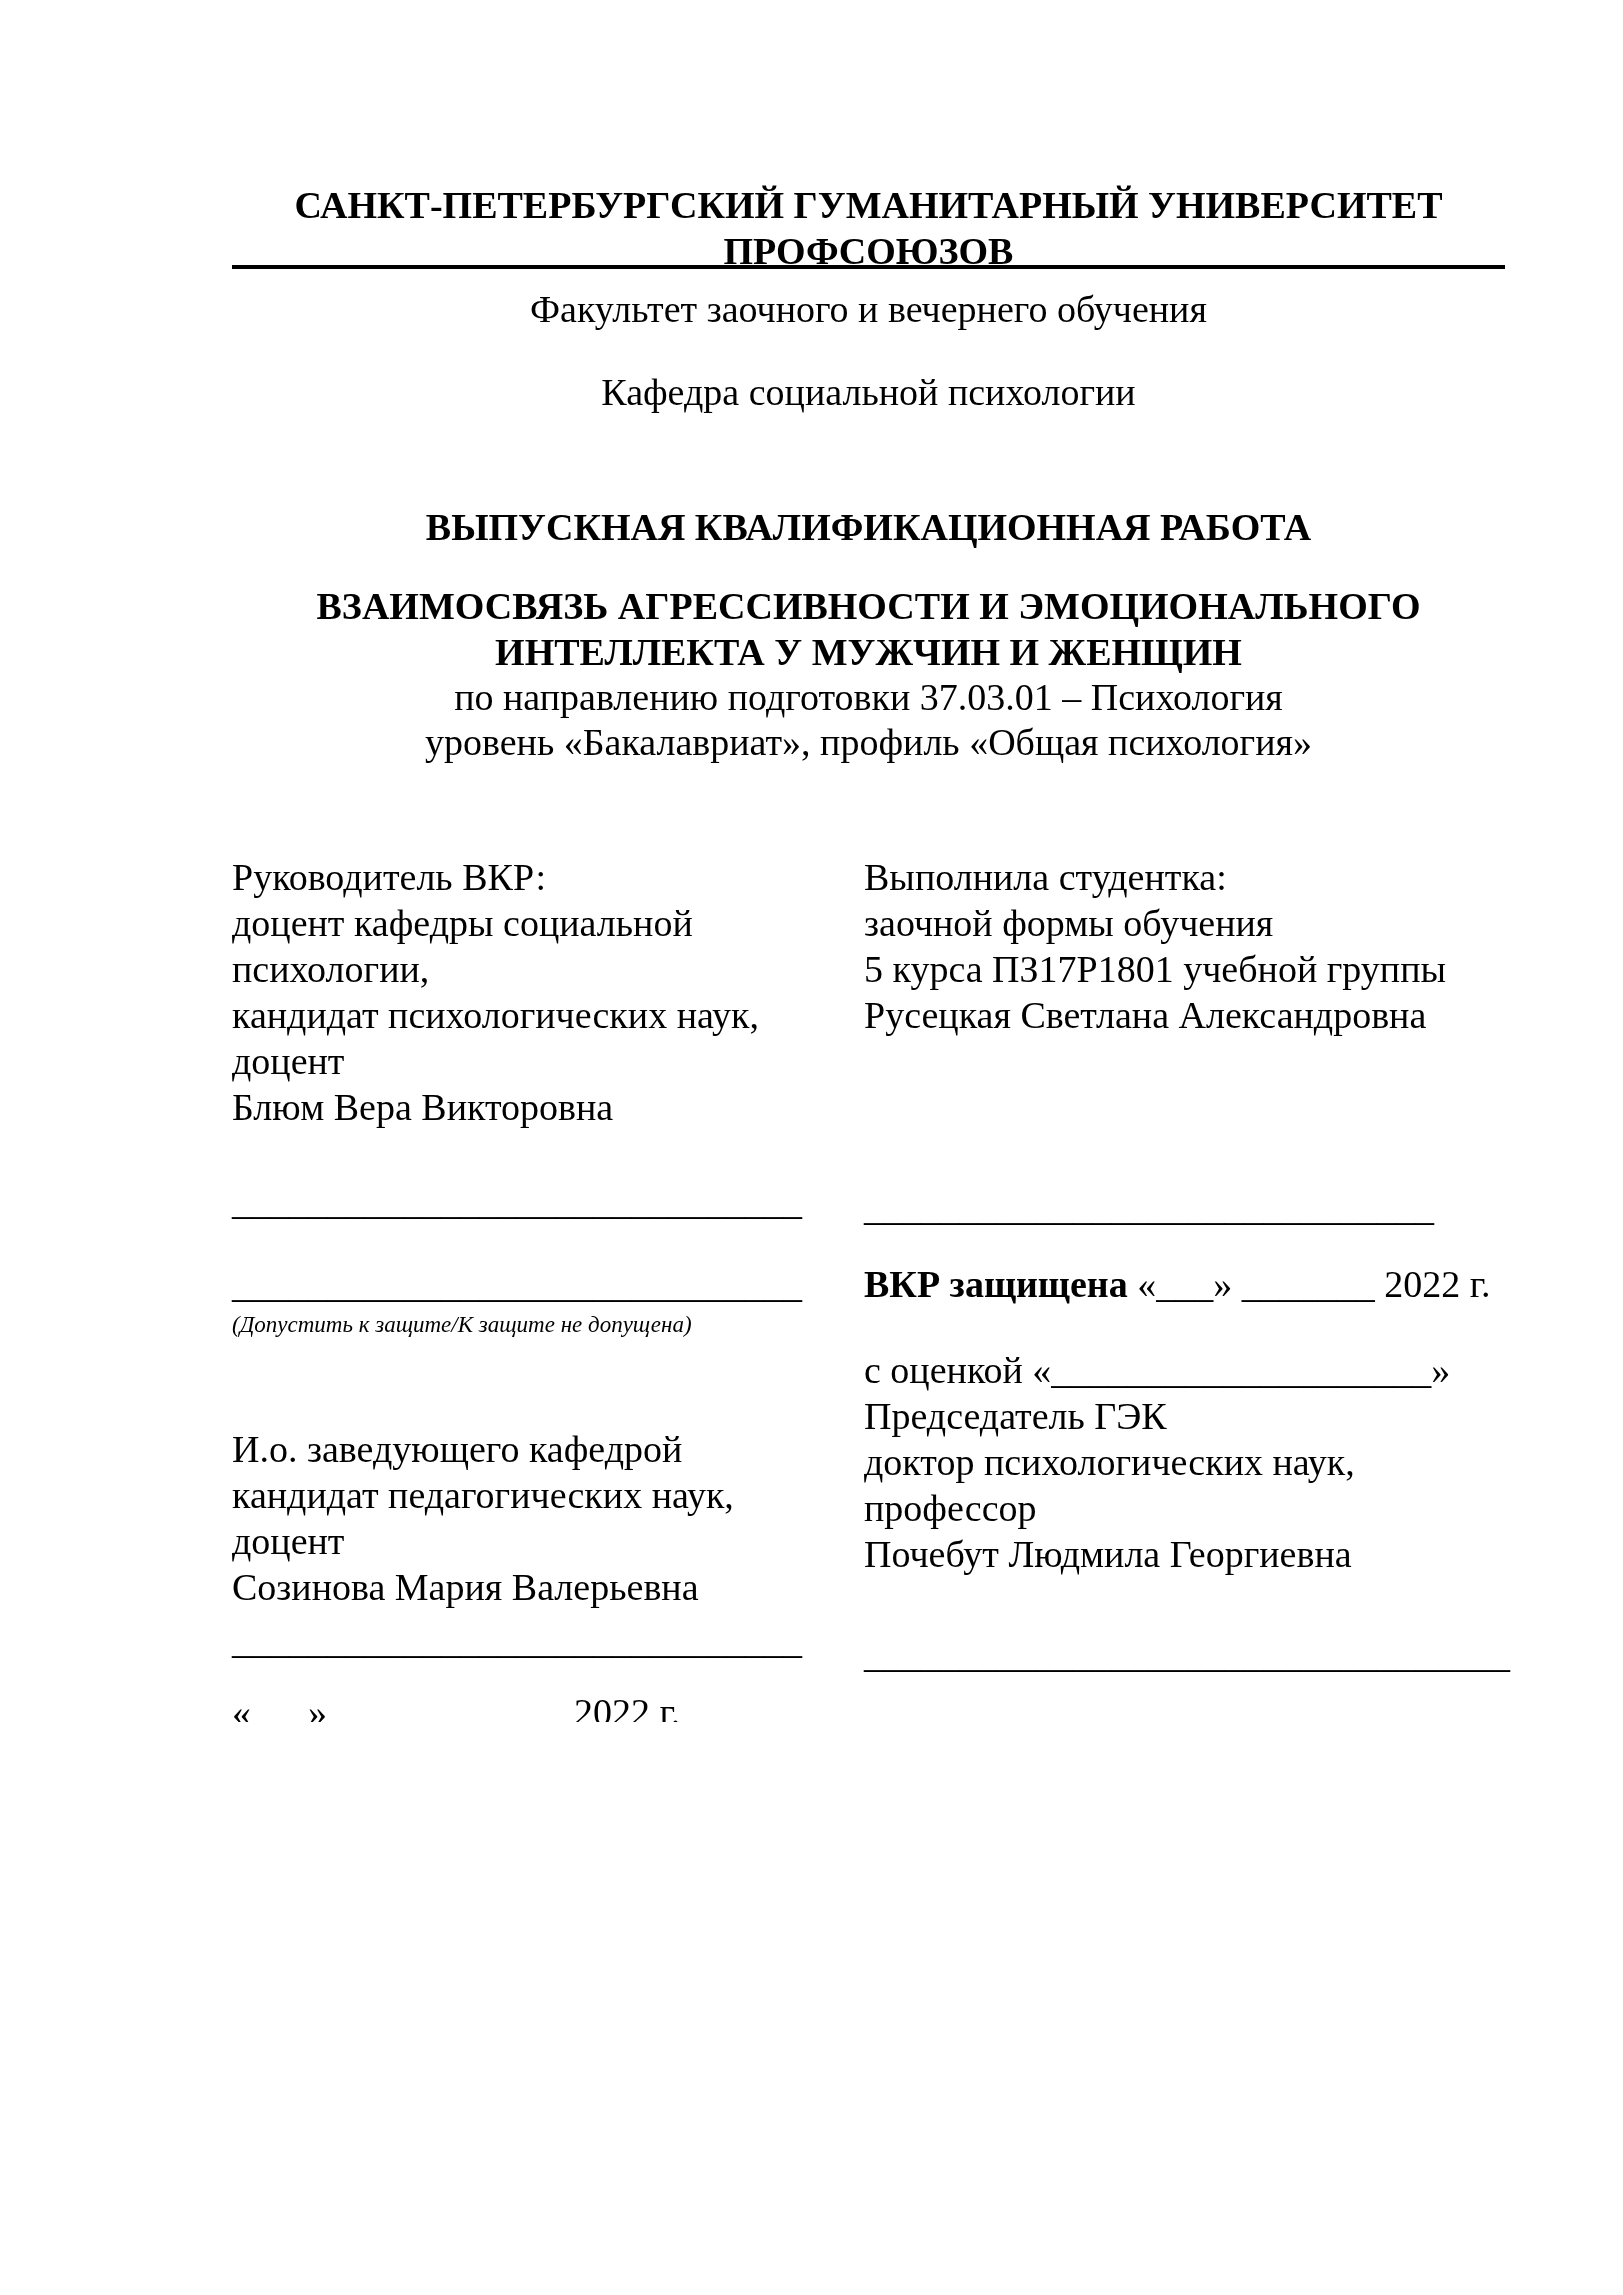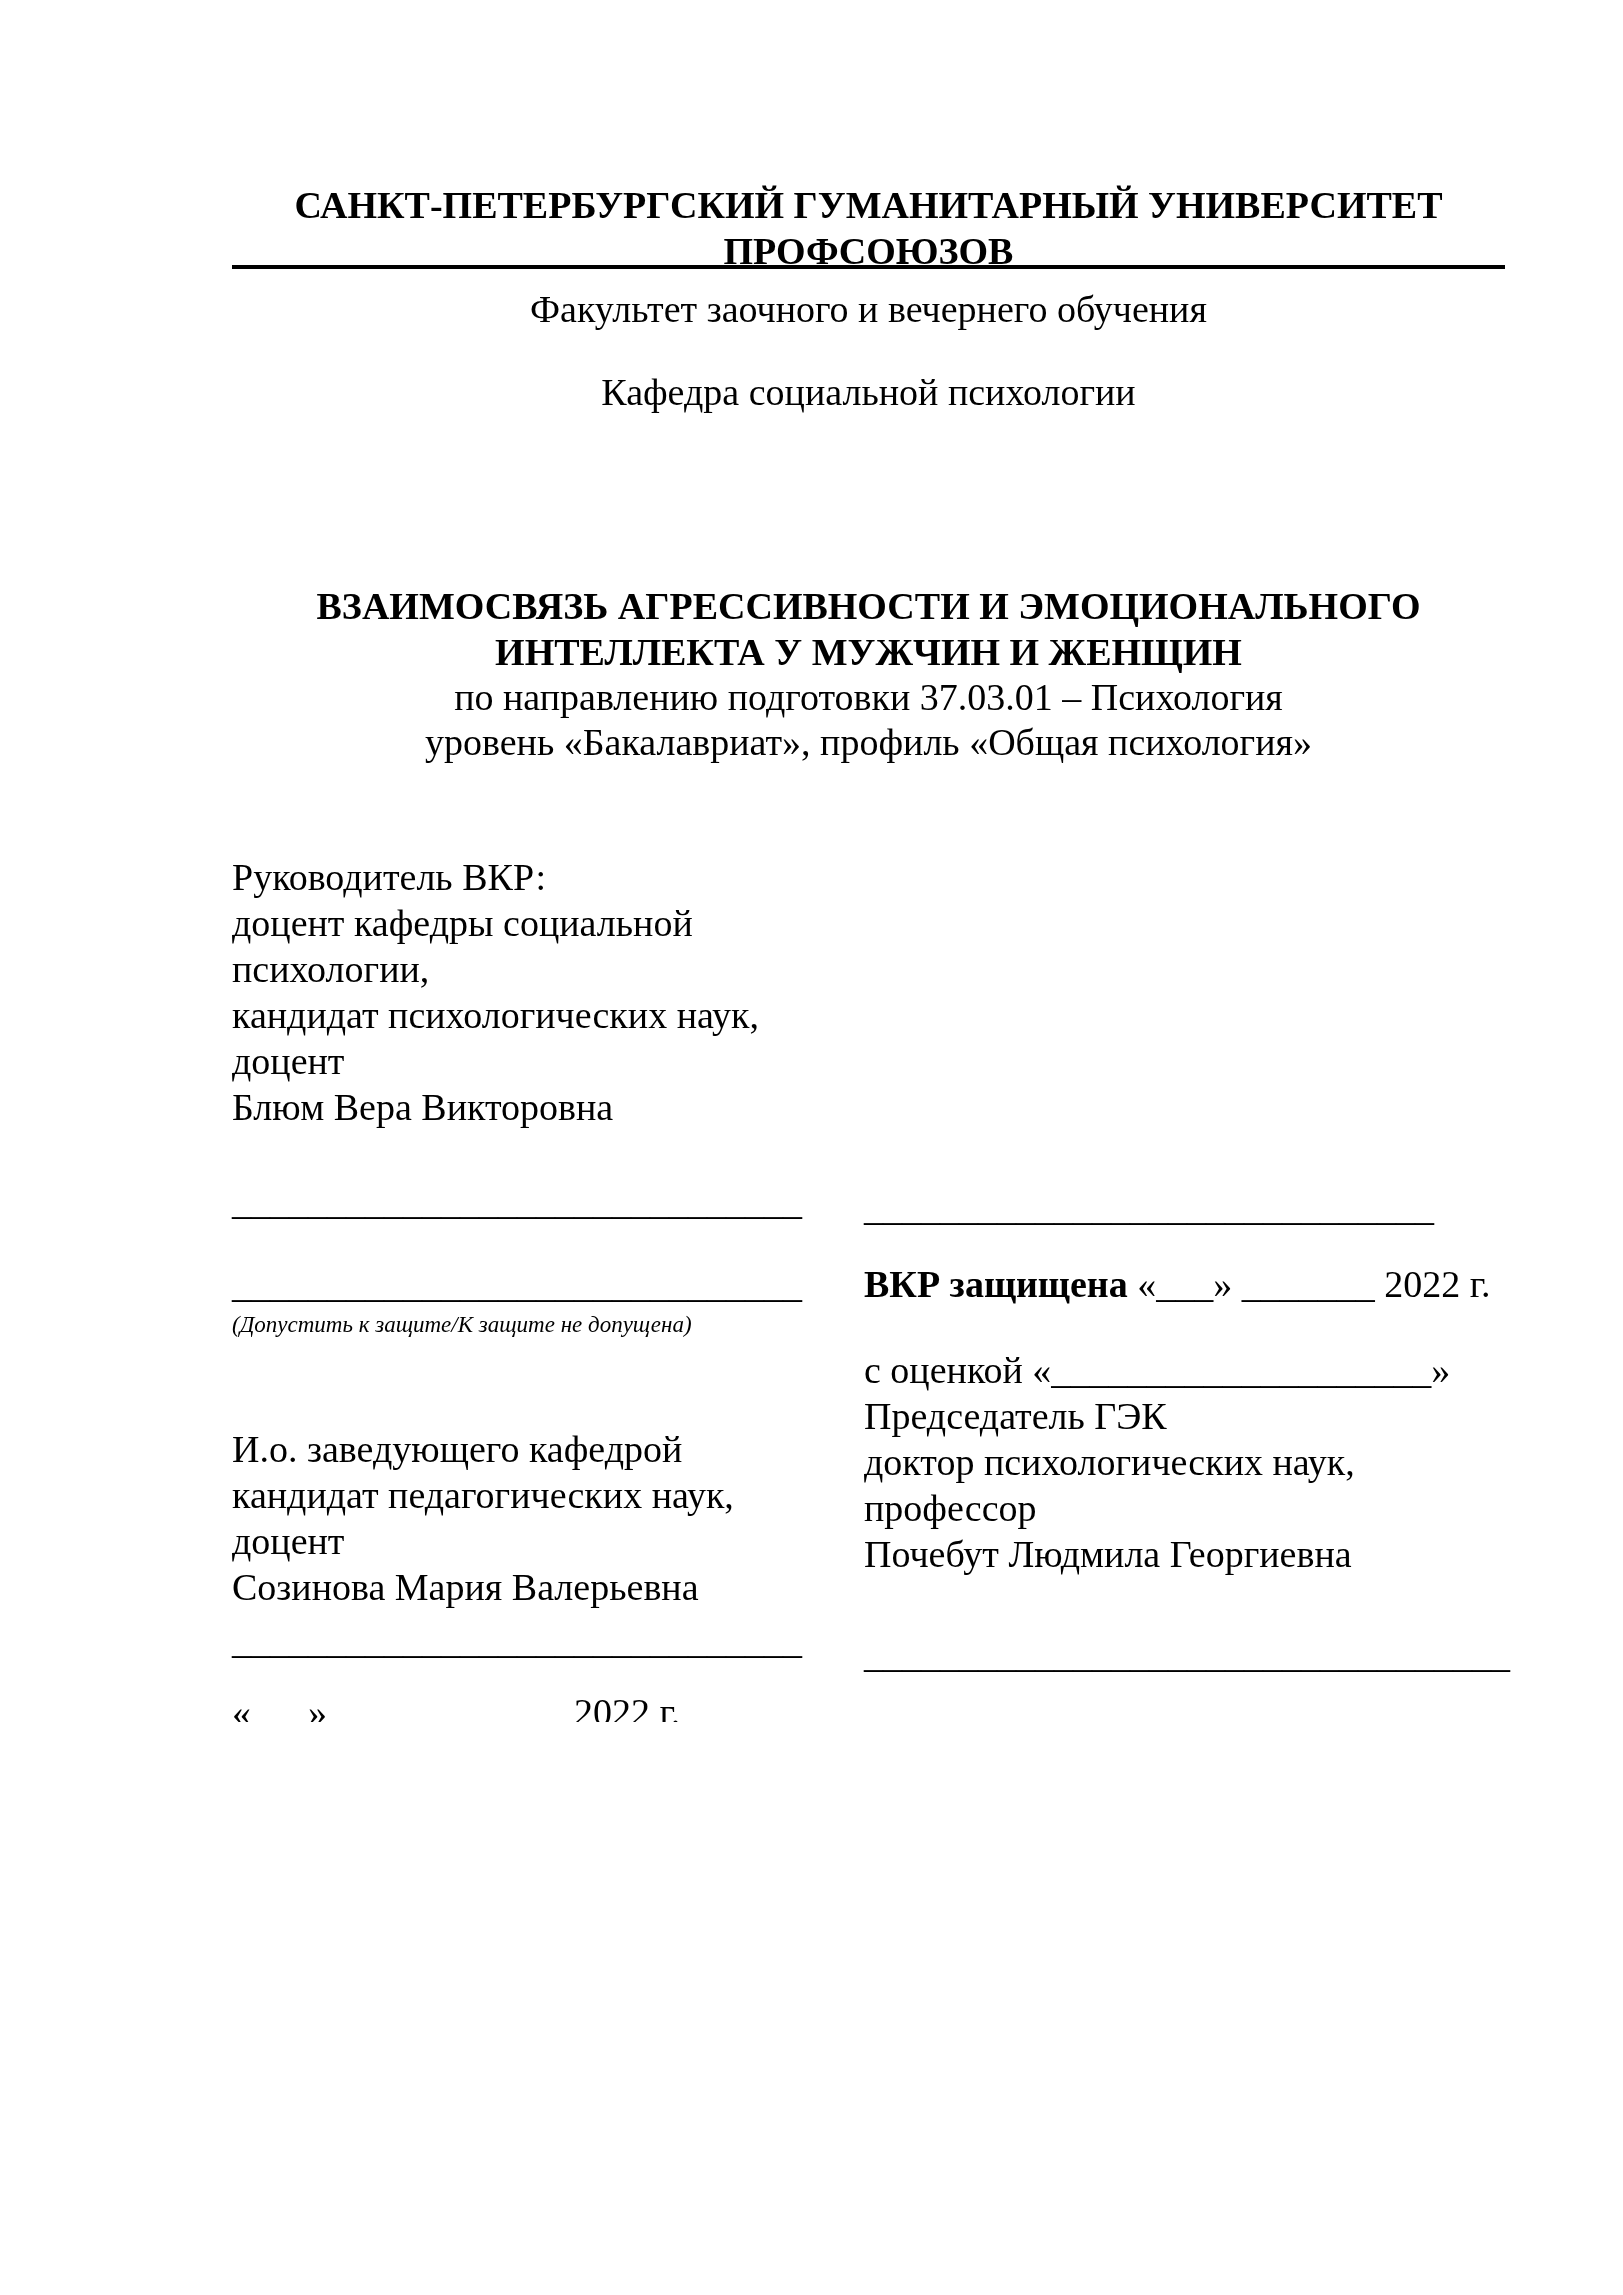--- a/index.html
+++ b/index.html
@@ -31,35 +31,40 @@
 <div class="page">
 
   <div class="abs center bold" style="top:182px;">САНКТ-ПЕТЕРБУРГСКИЙ ГУМАНИТАРНЫЙ УНИВЕРСИТЕТ ПРОФСОЮЗОВ</div>
 
   <div class="rule" style="top:265px;"></div>
 
   <div class="abs center" style="top:286px;">Факультет заочного и вечернего обучения</div>
 
   <div class="abs right" style="top:369px;text-align:center;">Кафедра социальной психологии</div>
 
+  <div class="abs center bold" style="top:504px;">ВЫПУСКНАЯ КВАЛИФИКАЦИОННАЯ РАБОТА</div>
 
   <div class="abs center bold pre" style="top:583px;">ВЗАИМОСВЯЗЬ АГРЕССИВНОСТИ И ЭМОЦИОНАЛЬНОГО
 ИНТЕЛЛЕКТА У МУЖЧИН И ЖЕНЩИН</div>
 
   <div class="abs center" style="top:674px;">по направлению подготовки 37.03.01 – Психология</div>
 
   <div class="abs center" style="top:719px;">уровень «Бакалавриат», профиль «Общая психология»</div>
 
   <div class="col-left pre" style="top:854px;">Руководитель ВКР:
 доцент кафедры социальной
 психологии,
 кандидат психологических наук,
 доцент
 Блюм Вера Викторовна</div>
 
+  <div class="col-right pre" style="top:854px;">Выполнила студентка:
+заочной формы обучения
+5 курса ПЗ17Р1801 учебной группы
+Русецкая Светлана Александровна</div>
 
   <div class="col-left" style="top:1178px;">______________________________</div>
 
   <div class="col-right" style="top:1184px;">______________________________</div>
 
   <div class="col-left" style="top:1261px;">______________________________</div>
 
   <div class="col-left caption" style="top:1309px;">(Допустить к защите/К защите не допущена)</div>
 
   <div class="col-right" style="top:1261px;">

